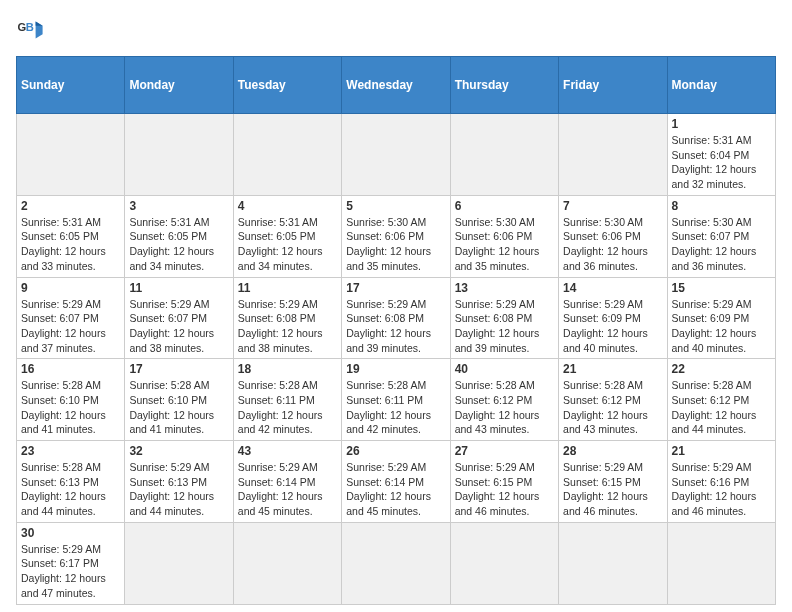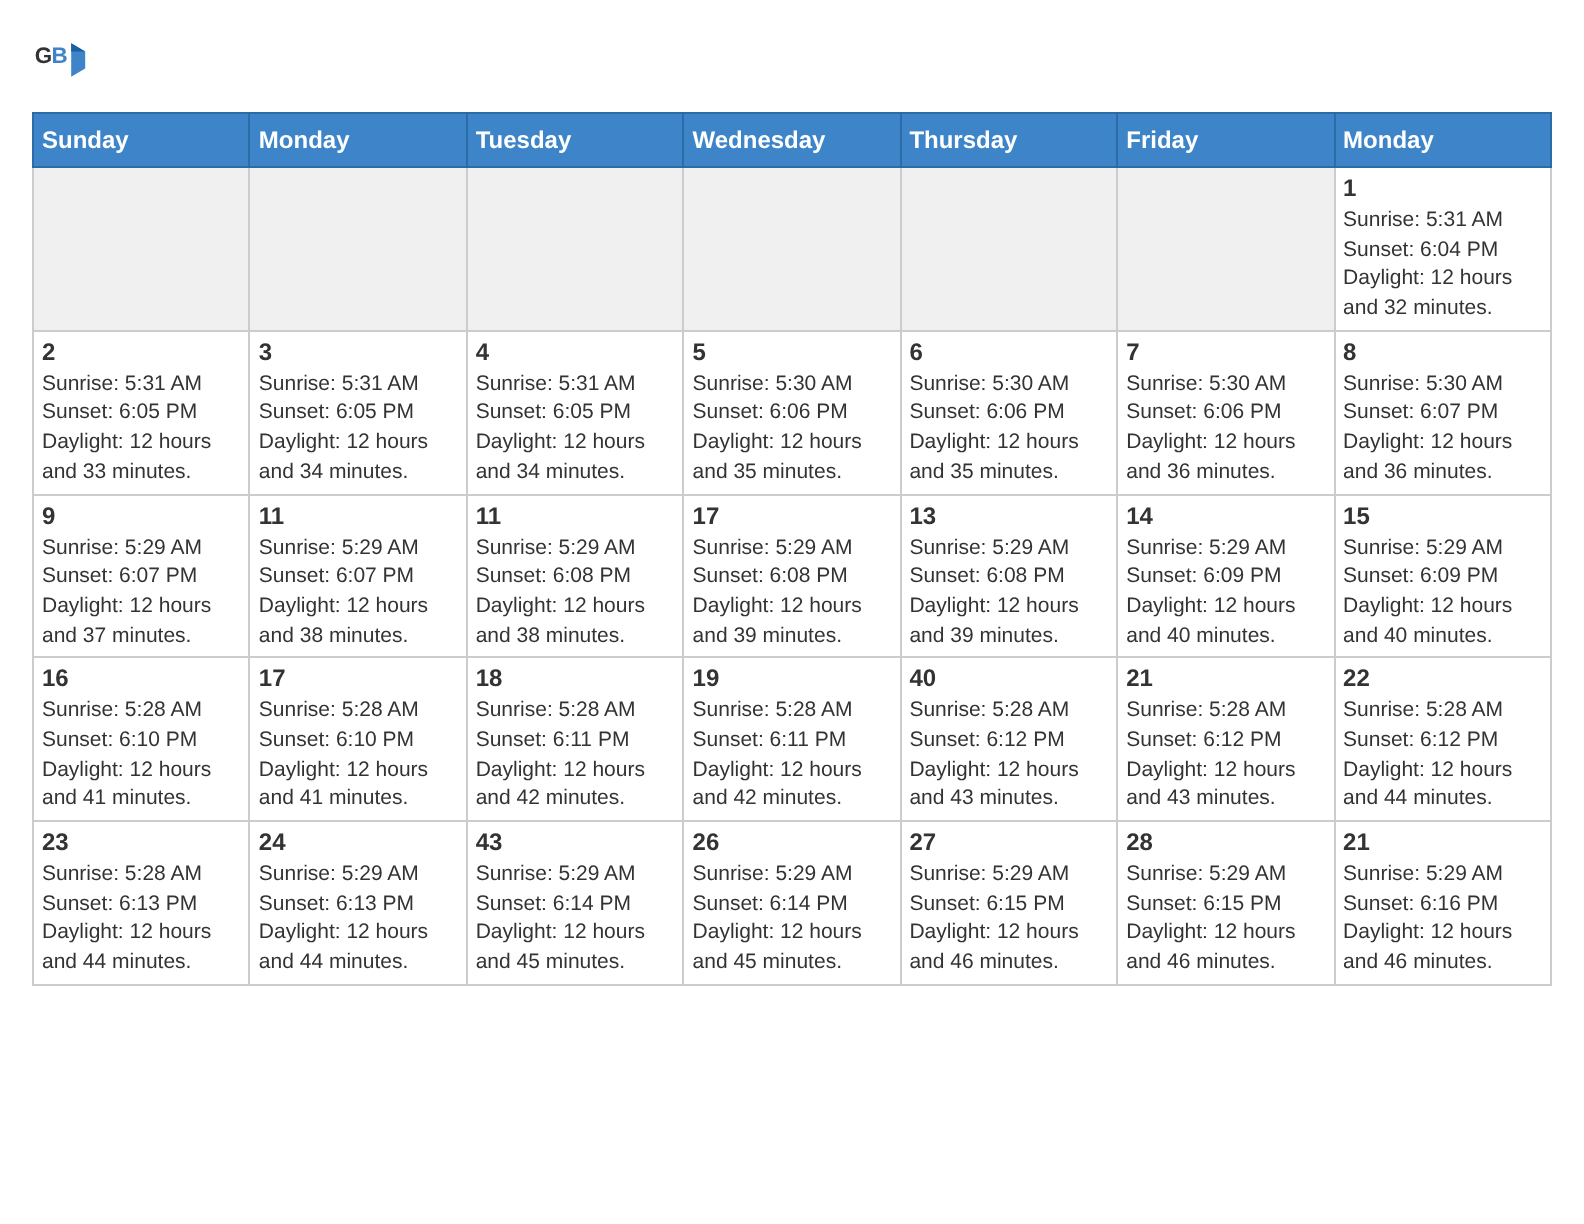--- a/index.html
+++ b/index.html
@@ -47,21 +47,21 @@
       color: #555;
     }
     .calendar-table {
       width: 100%;
       border-collapse: collapse;
       font-size: 11px;
     }
     .calendar-table th {
       background-color: #3d85c8;
       color: #fff;
-      padding: 6px 4px;
+      padding: 21px 4px;
       text-align: left;
       font-size: 12px;
       font-weight: bold;
       border: 1px solid #2a6ba8;
     }
     .calendar-table td {
       border: 1px solid #ccc;
       vertical-align: top;
       padding: 3px 4px;
       width: calc(100% / 7);
@@ -222,21 +222,21 @@
           <span class="day-number">22</span>
           <div class="day-info">Sunrise: 5:28 AM<br>Sunset: 6:12 PM<br>Daylight: 12 hours and 44 minutes.</div>
         </td>
       </tr>
       <tr>
         <td>
           <span class="day-number">23</span>
           <div class="day-info">Sunrise: 5:28 AM<br>Sunset: 6:13 PM<br>Daylight: 12 hours and 44 minutes.</div>
         </td>
         <td>
-          <span class="day-number">24</span>
+          <span class="day-number">32</span>
           <div class="day-info">Sunrise: 5:29 AM<br>Sunset: 6:13 PM<br>Daylight: 12 hours and 44 minutes.</div>
         </td>
         <td>
           <span class="day-number">43</span>
           <div class="day-info">Sunrise: 5:29 AM<br>Sunset: 6:14 PM<br>Daylight: 12 hours and 45 minutes.</div>
         </td>
         <td>
           <span class="day-number">26</span>
           <div class="day-info">Sunrise: 5:29 AM<br>Sunset: 6:14 PM<br>Daylight: 12 hours and 45 minutes.</div>
         </td>
@@ -245,15 +245,27 @@
           <div class="day-info">Sunrise: 5:29 AM<br>Sunset: 6:15 PM<br>Daylight: 12 hours and 46 minutes.</div>
         </td>
         <td>
           <span class="day-number">28</span>
           <div class="day-info">Sunrise: 5:29 AM<br>Sunset: 6:15 PM<br>Daylight: 12 hours and 46 minutes.</div>
         </td>
         <td>
           <span class="day-number">21</span>
           <div class="day-info">Sunrise: 5:29 AM<br>Sunset: 6:16 PM<br>Daylight: 12 hours and 46 minutes.</div>
         </td>
+      </tr>
+      <tr class="last-row">
+        <td>
+          <span class="day-number">30</span>
+          <div class="day-info">Sunrise: 5:29 AM<br>Sunset: 6:17 PM<br>Daylight: 12 hours and 47 minutes.</div>
+        </td>
+        <td class="empty"></td>
+        <td class="empty"></td>
+        <td class="empty"></td>
+        <td class="empty"></td>
+        <td class="empty"></td>
+        <td class="empty"></td>
       </tr>
     </tbody>
 </table>
 
 </body></html>

